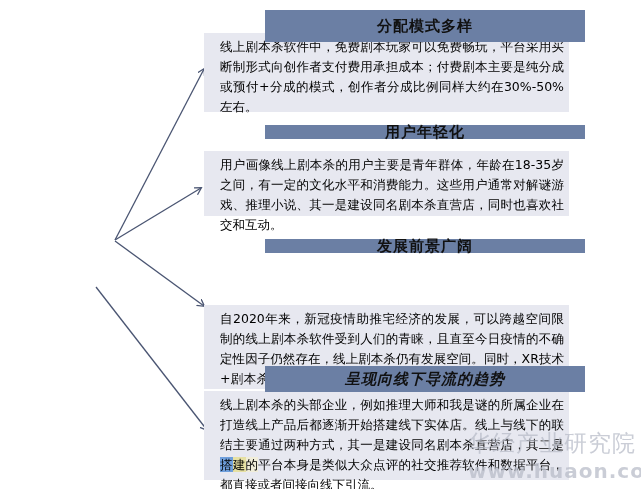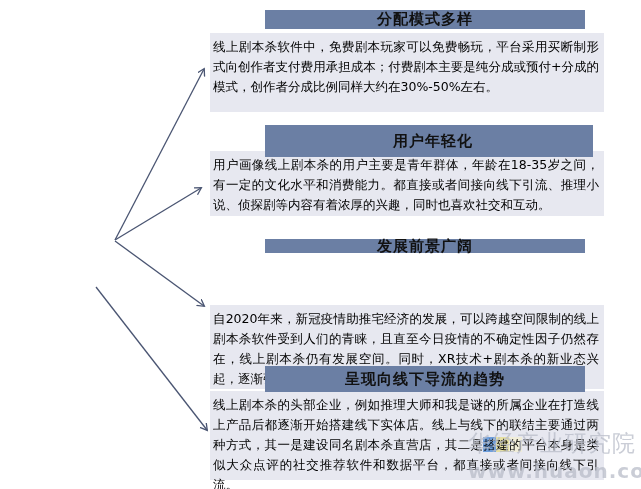--- a/index.html
+++ b/index.html
@@ -19,24 +19,24 @@
   .feature-box{position:absolute;z-index:2;}
   .box-header{
     position:absolute;left:265px;width:320px;
     background:#6B7FA4;
     color:#111111;font-weight:bold;font-size:15px;
     text-align:center;letter-spacing:1px;
     display:flex;align-items:center;justify-content:center;
     z-index:3;
   }
   .box-body{
-    position:absolute;left:210px;width:394px;
+    position:absolute;left:204px;width:365px;
     background:#E7E8F0;
     color:#000000;font-size:12.5px;line-height:20px;
-    padding:4px 5px 0 3px;box-sizing:border-box;
+    padding:4px 5px 0 16px;box-sizing:border-box;
     text-align:justify;
     z-index:2;
   }
   .hl-blue{background:#6F9FDC;}
   .hl-yellow{background:#E6E0A3;}
   .hl-faint{background:#F0EDD9;}
   .watermark{
     position:absolute;left:468px;top:428px;width:160px;
     z-index:4;text-align:center;
     color:#B9BDC9;opacity:0.75;pointer-events:none;
@@ -56,36 +56,36 @@
       </marker>
     </defs>
     <line x1="115" y1="240" x2="204" y2="69" stroke="#4A5572" stroke-width="1.3" marker-end="url(#arrowhead)"></line>
     <line x1="115" y1="240" x2="201" y2="188" stroke="#4A5572" stroke-width="1.3" marker-end="url(#arrowhead)"></line>
     <line x1="115" y1="241" x2="204" y2="306" stroke="#4A5572" stroke-width="1.3" marker-end="url(#arrowhead)"></line>
     <line x1="96" y1="287" x2="207" y2="430" stroke="#4A5572" stroke-width="1.3" marker-end="url(#arrowhead)"></line>
   </svg>
 
 
   <div class="feature-box">
-    <div class="box-header" style="top:10px;height:19px;">分配模式多样</div>
+    <div class="box-header" style="top:10px;height:32px;">分配模式多样</div>
     <div class="box-body" style="top:33px;height:79px;">线上剧本杀软件中，免费剧本玩家可以免费畅玩，平台采用买断制形式向创作者支付费用承担成本；付费剧本主要是纯分成或预付+分成的模式，创作者分成比例同样大约在30%-50%左右。</div>
   </div>
 
   <div class="feature-box">
-    <div class="box-header" style="top:125px;height:32px;padding-left:8px;">用户年轻化</div>
-    <div class="box-body" style="top:151px;height:65px;">用户画像线上剧本杀的用户主要是青年群体，年龄在18-35岁之间，有一定的文化水平和消费能力。都直接或者间接向线下引流、推理小说、侦探剧等内容有着浓厚的兴趣，同时也喜欢社交和互动。</div>
+    <div class="box-header" style="top:125px;height:14px;">用户年轻化</div>
+    <div class="box-body" style="top:151px;height:65px;">用户画像线上剧本杀的用户主要是青年群体，年龄在18-35岁之间，有一定的文化水平和消费能力。这些用户通常对解谜游戏、推理小说、其一是建设同名剧本杀直营店，同时也喜欢社交和互动。</div>
   </div>
 
   <div class="feature-box">
     <div class="box-header" style="top:239px;height:14px;">发展前景广阔</div>
     <div class="box-body" style="top:264px;height:84px;margin-top:41px;">自2020年来，新冠疫情助推宅经济的发展，可以跨越空间限制的线上剧本杀软件受到人们的青睐，且直至今日疫情的不确定性因子仍然存在，线上剧本杀仍有发展空间。同时，XR技术+剧本杀的新业态兴起，逐渐弥补线上剧本杀沉浸感不高的缺陷。</div>
   </div>
 
   <div class="feature-box">
-    <div class="box-header" style="top:366px;height:26px;">呈现向线下导流的趋势</div>
+    <div class="box-header" style="top:366px;height:26px;font-style:italic;">呈现向线下导流的趋势</div>
     <div class="box-body" style="top:391px;height:89px;">
       <span>线上剧本杀的头部企业，例如推理大师和我是谜的所属企业在打造线上产品后都逐渐开始搭建线下实体店。线上与线下的联结主要通过两种方式，其一是建设同名剧本杀直营店，其二是</span><span class="hl-blue">搭</span><span class="hl-yellow">建</span><span class="hl-faint">的</span><span>平台本身是类似大众点评的社交推荐软件和数据平台，都直接或者间接向线下引流。</span>
     </div>
   </div>
 
   <div class="watermark">
     <div class="wm-line1">华经产业研究院</div>
     <div class="wm-line2">www.huaon.com</div>
   </div>
 

